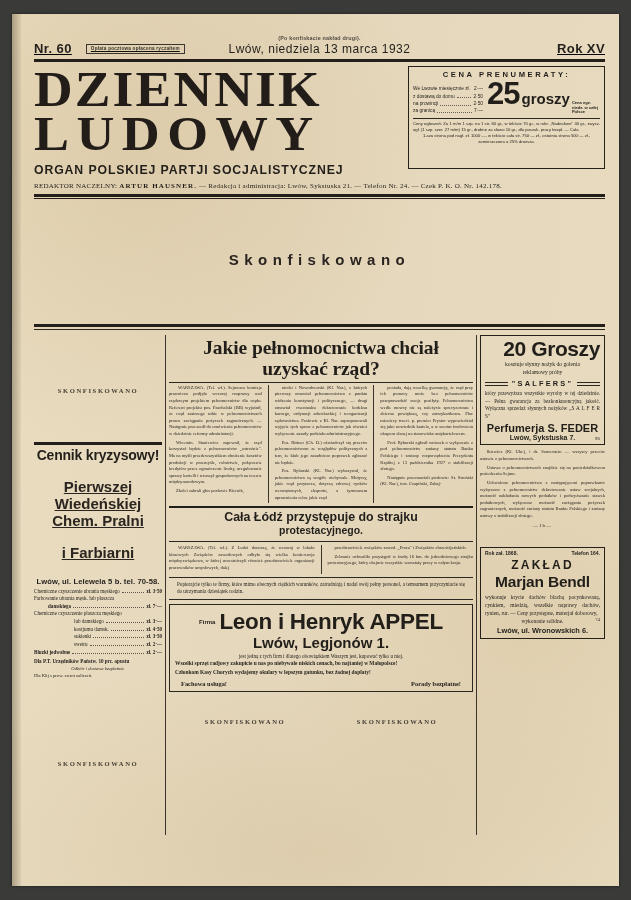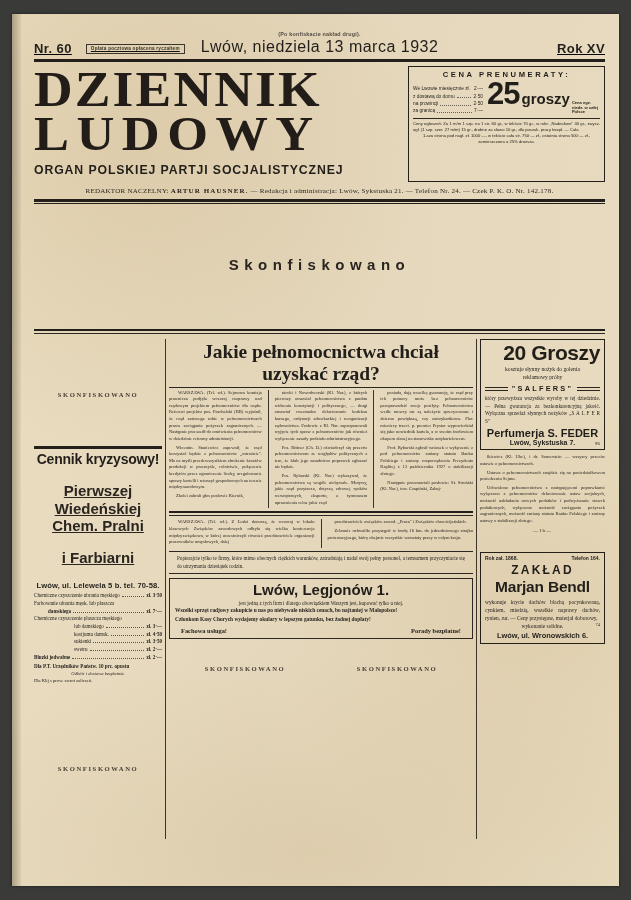--- a/index.html
+++ b/index.html
@@ -50,21 +50,21 @@
     align-self: center; opacity: .92;
   }
   .topcenter {
     position: absolute; left: 50%; transform: translateX(-50%);
     bottom: 0; text-align: center; width: 260px;
   }
   .confisc-note {
     font-family:"Liberation Sans",sans-serif; font-size: 5.4px; font-weight:bold;
     letter-spacing:.2px; opacity:.78; margin-bottom: 1px;
   }
-  .dateline { font-family:"Liberation Sans",sans-serif; font-size:16px; letter-spacing:.5px; }
+  .dateline { font-family:"Liberation Sans",sans-serif; font-size:12px; letter-spacing:.5px; }
   .year { font-family:"Liberation Sans",sans-serif; font-weight:bold; font-size:13px; letter-spacing:.4px; }
 
   .rule-heavy { height:3px; background:#231f1a; margin-top:3px; }
 
   
   .masthead { display:flex; margin-top:4px; }
   .masthead-left { flex: 0 0 364px; }
   .paper-title {
     font-family:"Liberation Serif", serif; font-weight: bold;
     font-size: 50px; line-height: .92; letter-spacing: 2px;
@@ -74,21 +74,21 @@
   .paper-title.l2 { letter-spacing: 7px; font-size:49px; margin-top:-1px; }
   .organ {
     font-family:"Liberation Sans",sans-serif; font-weight:bold;
     font-size:12.4px; letter-spacing:.9px; margin-top:7px; white-space:nowrap;
     transform: scaleX(.99); transform-origin:left;
   }
 
   
   .pricebox {
     flex: 1 1 auto; border: 1.5px solid #252119; margin-left: 10px;
-    padding: 3px 4px 2px; height: 116px;
+    padding: 3px 4px 2px; height: 103px;
   }
   .price-head {
     text-align:center; font-family:"Liberation Sans",sans-serif; font-weight:bold;
     font-size:7.6px; letter-spacing:2.6px; margin-bottom:3px;
   }
   .price-body { display:flex; align-items:flex-end; }
   .price-rows { flex:1 1 auto; font-size:4.8px; line-height:1.52; font-family:"Liberation Sans",sans-serif; }
   .price-rows .row { display:flex; justify-content:space-between; white-space:nowrap; }
   .price-rows .row .dots { flex:1 1 auto; border-bottom:1px dotted #6a6255; margin:0 2px 1.5px; }
   .bignum { display:flex; align-items:baseline; margin-left:4px; }
@@ -96,21 +96,21 @@
   .bignum .gr { font-family:"Liberation Sans",sans-serif; font-weight:bold; font-size:15px; margin-left:2px; }
   .bignum .tiny { font-size:4.1px; font-weight:bold; font-family:"Liberation Sans",sans-serif; line-height:1.1; margin-left:2px; max-width:46px; }
   .price-foot {
     border-top:1px solid #2a2620; margin-top:3px; padding-top:2px;
     font-size:4.2px; line-height:1.45; text-align:justify; font-family:"Liberation Sans",sans-serif;
   }
   .price-foot .ctr { display:block; text-align:center; }
 
   .editor-line {
     font-family:"Liberation Serif",serif; font-size:7px; letter-spacing:.25px;
-    text-align:center; margin-top:5px; white-space:nowrap;
+    margin-top:5px; white-space:nowrap;
   }
   .editor-line b { letter-spacing:1.1px; }
   .rule-double { margin-top:4px; }
   .rule-double .a { height:2.5px; background:#231f1a; }
   .rule-double .b { height:1.2px; background:#231f1a; margin-top:1.6px; }
 
   
   .confisc-banner {
     text-align:center; font-family:"Liberation Sans",sans-serif; font-weight:bold;
     font-size:15px; letter-spacing:5.5px; color:#2a2520;
@@ -374,35 +374,43 @@
             <p>Pos. Rybarski (Kl. Nar.) wykazywał, że pełnomocnictwa są wogóle niebywałe. Motywy, jakie rząd przytacza, dotyczą zdrowej rynków wewnętrznych, eksportu, a tymczasem uprawnienia celne jakie rząd</p>
           </div>
           <div class="art-col ink">
             <p>posiada, dają wszelką gwarancję, że rząd przy ich pomocy może bez pełnomocnictw paroprawadzić swoje posiłyty. Pełnomocnictwa wedle mowcy nie są należycie sprecyzowane i zbierna powiększą, czy zatrzykartkowa. Plac mieniecy trzeci. p. premier Prystor wypowiedział się jako nowiednik kartela, a w swoim środowiem okupem zlanej na stanowisko antykartelowem.</p>
             <p>Prof. Rybarski zgłosił wniosek o wyłączenie z pod pełnomocnictw zmiany statutu Banku Polskiego i zmiany rozporządzenia Prezydenta Rzplitej z 13 października 1927 o stabilizacji złotego.</p>
             <p>Następnie przemawiali posłowie: St. Stroński (Kl. Nar.), tow. Czapiński, Zabaj-</p>
           </div>
         </div>
 
         <div class="rule-mid" style="margin-top:3px;"></div>
+        <h2 class="headline-2 ink">
+          <span>Cała Łódź przystępuje do strajku</span>
+          <span class="sub">protestacyjnego.</span>
+        </h2>
         <div class="rule-thin"></div>
 
         <div class="art-cols" style="margin-top:3px;">
           <div class="art-col ink">
             <p class="lead">WARSZAWA. (Tel. wł.). Z Łodzi donoszą, że wczoraj w lokalu klasowych Związków zawodowych odbyła się wielka konferencja międzyzwiązkowa, w której uczestniczyli również przedstawiciele organizacji pracowników umysłowych, dalej</p>
           </div>
           <div class="art-col ink">
             <p>przedstawiciele związków zawod. „Praca" i Związków chrześcijańskich.</p>
             <p>Zebranie uchwaliło przystąpić w środę 16 bm. do jednodniowego strajku protestacyjnego, który obejmie wszystkie warsztaty pracy w całym kraju.</p>
           </div>
         </div>
 
         <div class="solidarity ink">Popierajcie tylko te firmy, które mimo obecnych ciężkich warunków, zatrudniają i nadal swój pełny personel, a temsamem przyczyniacie się do utrzymania dziesiątek rodzin.</div>
 
         <div class="appel-box" style="margin-top:4px;">
+          <div class="appel-name">
+            <span class="appel-firma ink">Firma</span>
+            <span class="appel-big ink">Leon i Henryk APPEL</span>
+          </div>
           <div class="appel-city ink">Lwów, Legjonów 1.</div>
           <div class="appel-line ink">jest jedną z tych firm i dlatego obowiązkiem Waszym jest, kupować tylko u niej.</div>
           <div class="appel-body ink">Wszelki sprzęt radjowy zakupicie u nas po niebywale niskich cenach, bo najtaniej w Małopolsce!</div>
           <div class="appel-body ink">Członkom Kasy Chorych wydajemy okulary w lepszym gatunku, bez żadnej dopłaty!</div>
           <div class="appel-foot ink">
             <span>Fachowa usługa!</span>
             <span>Porady bezpłatne!</span>
           </div>
         </div>
 

